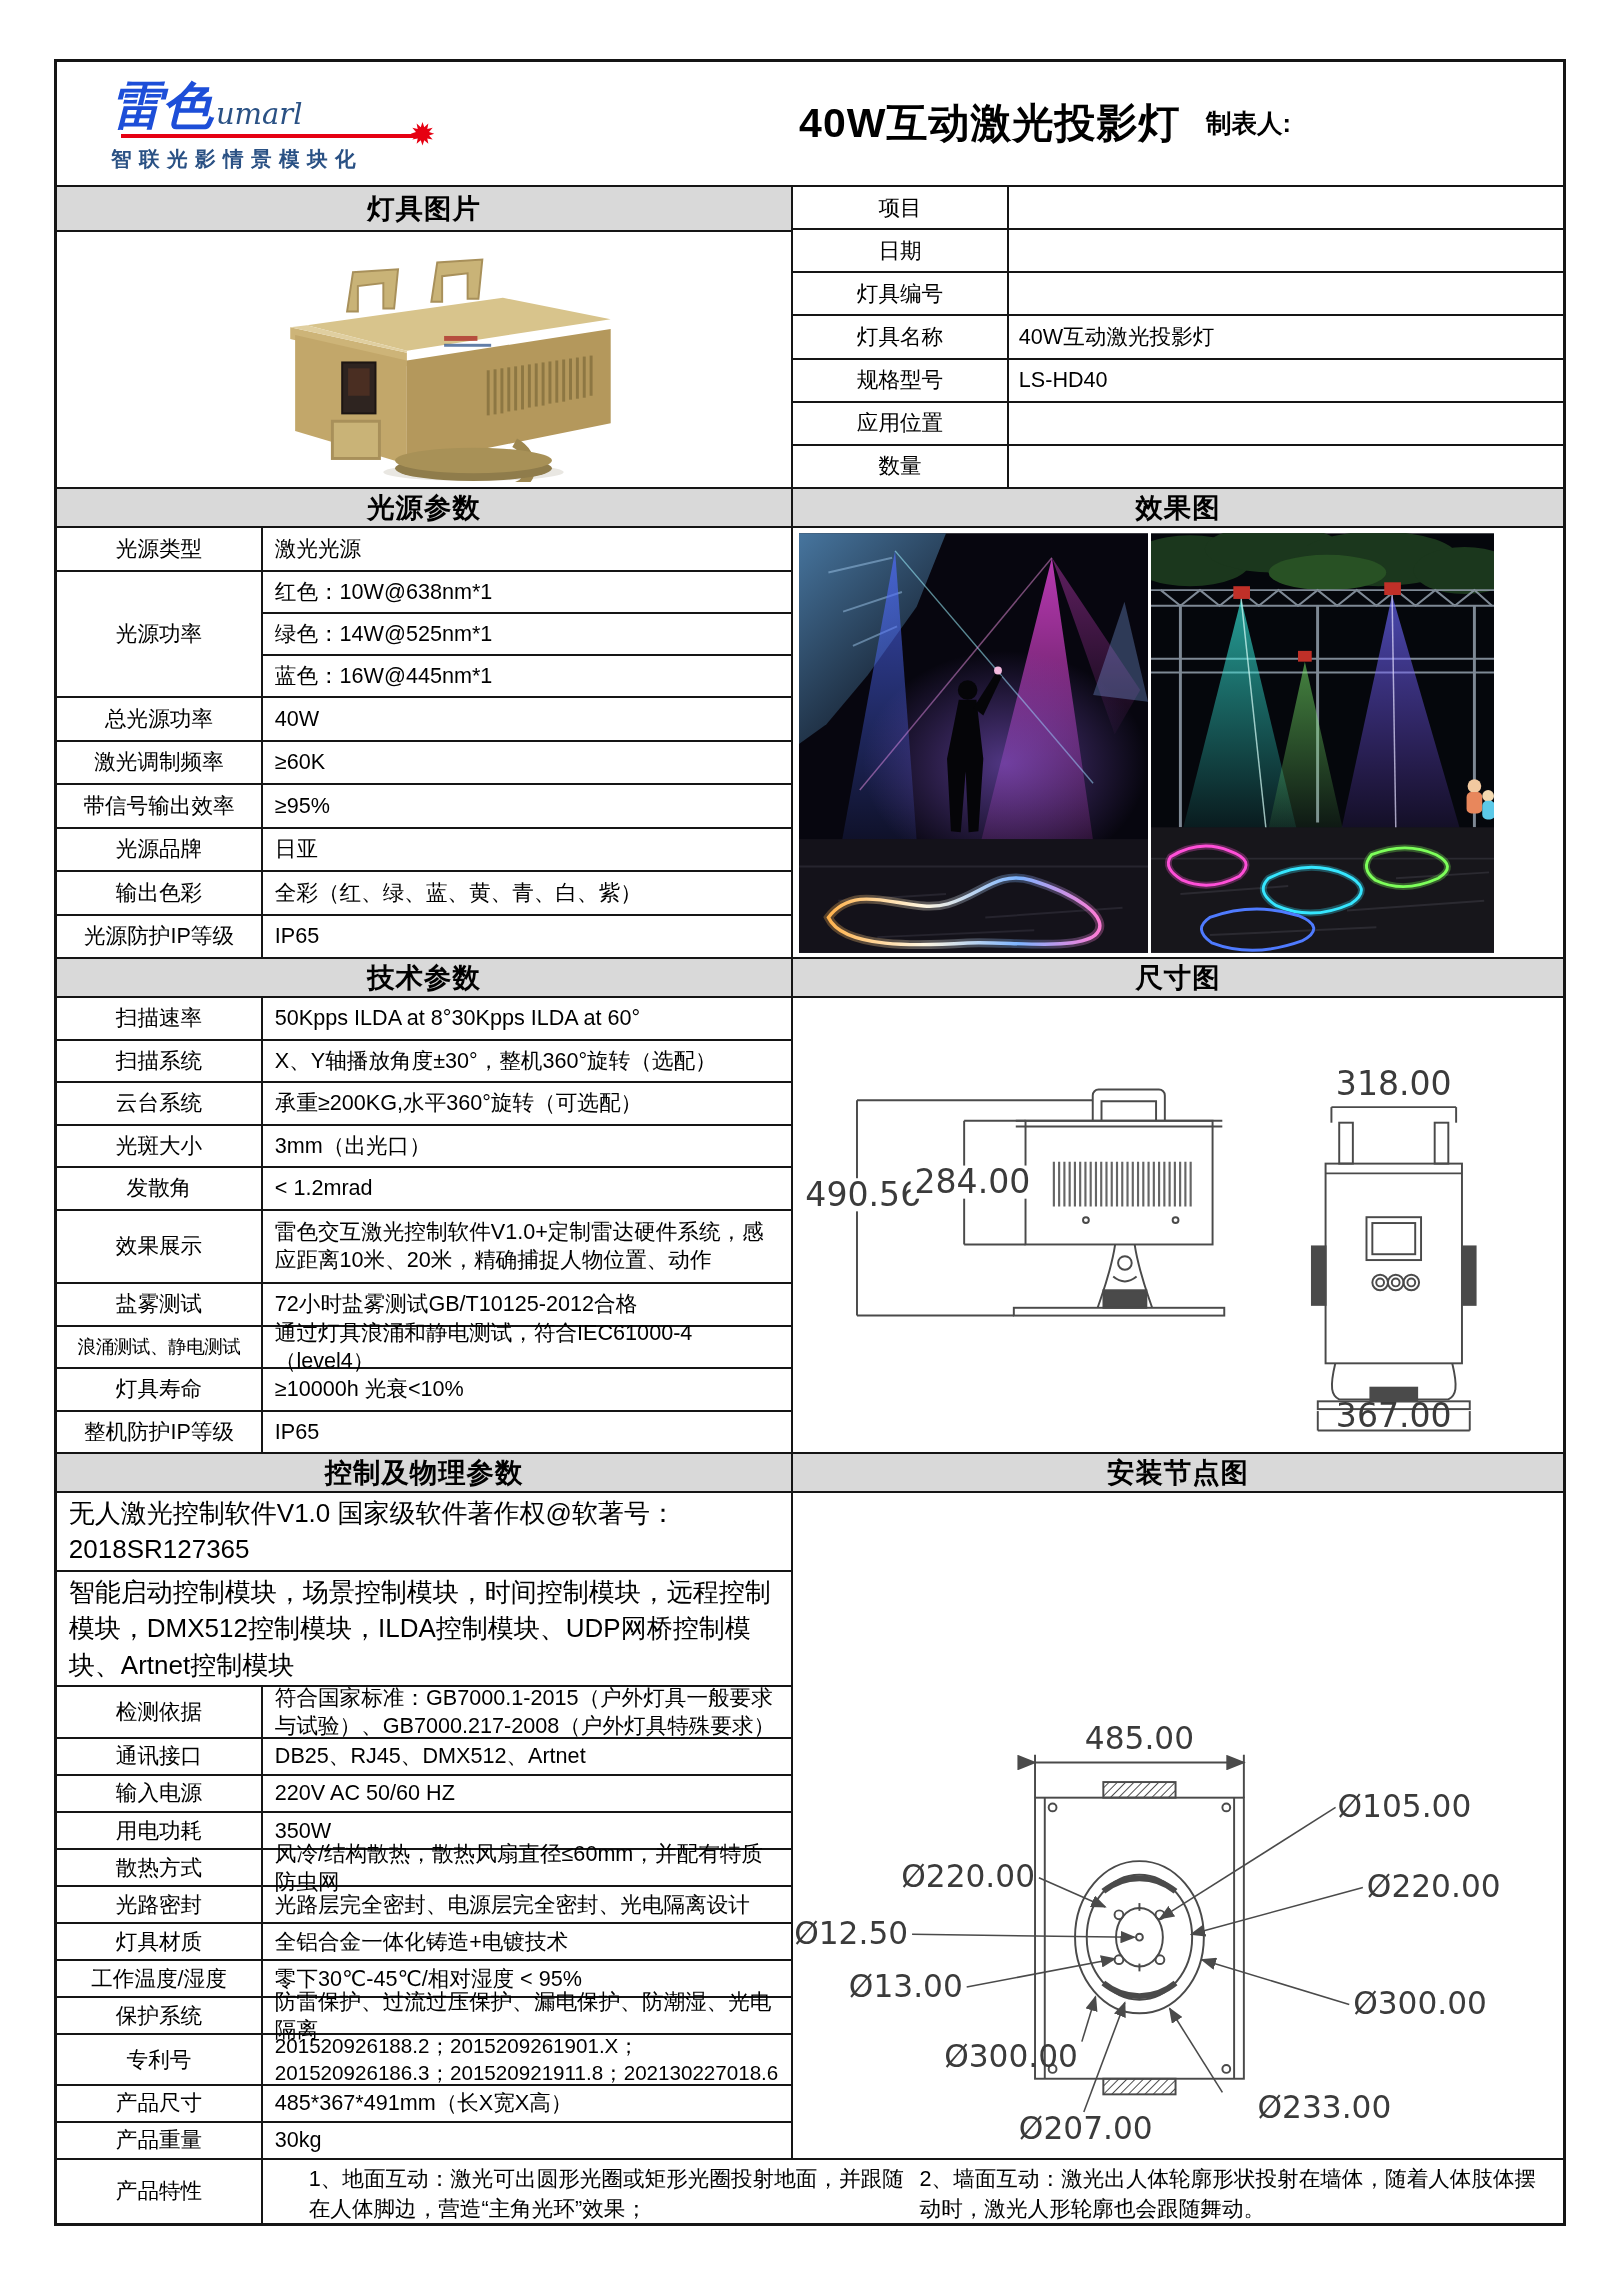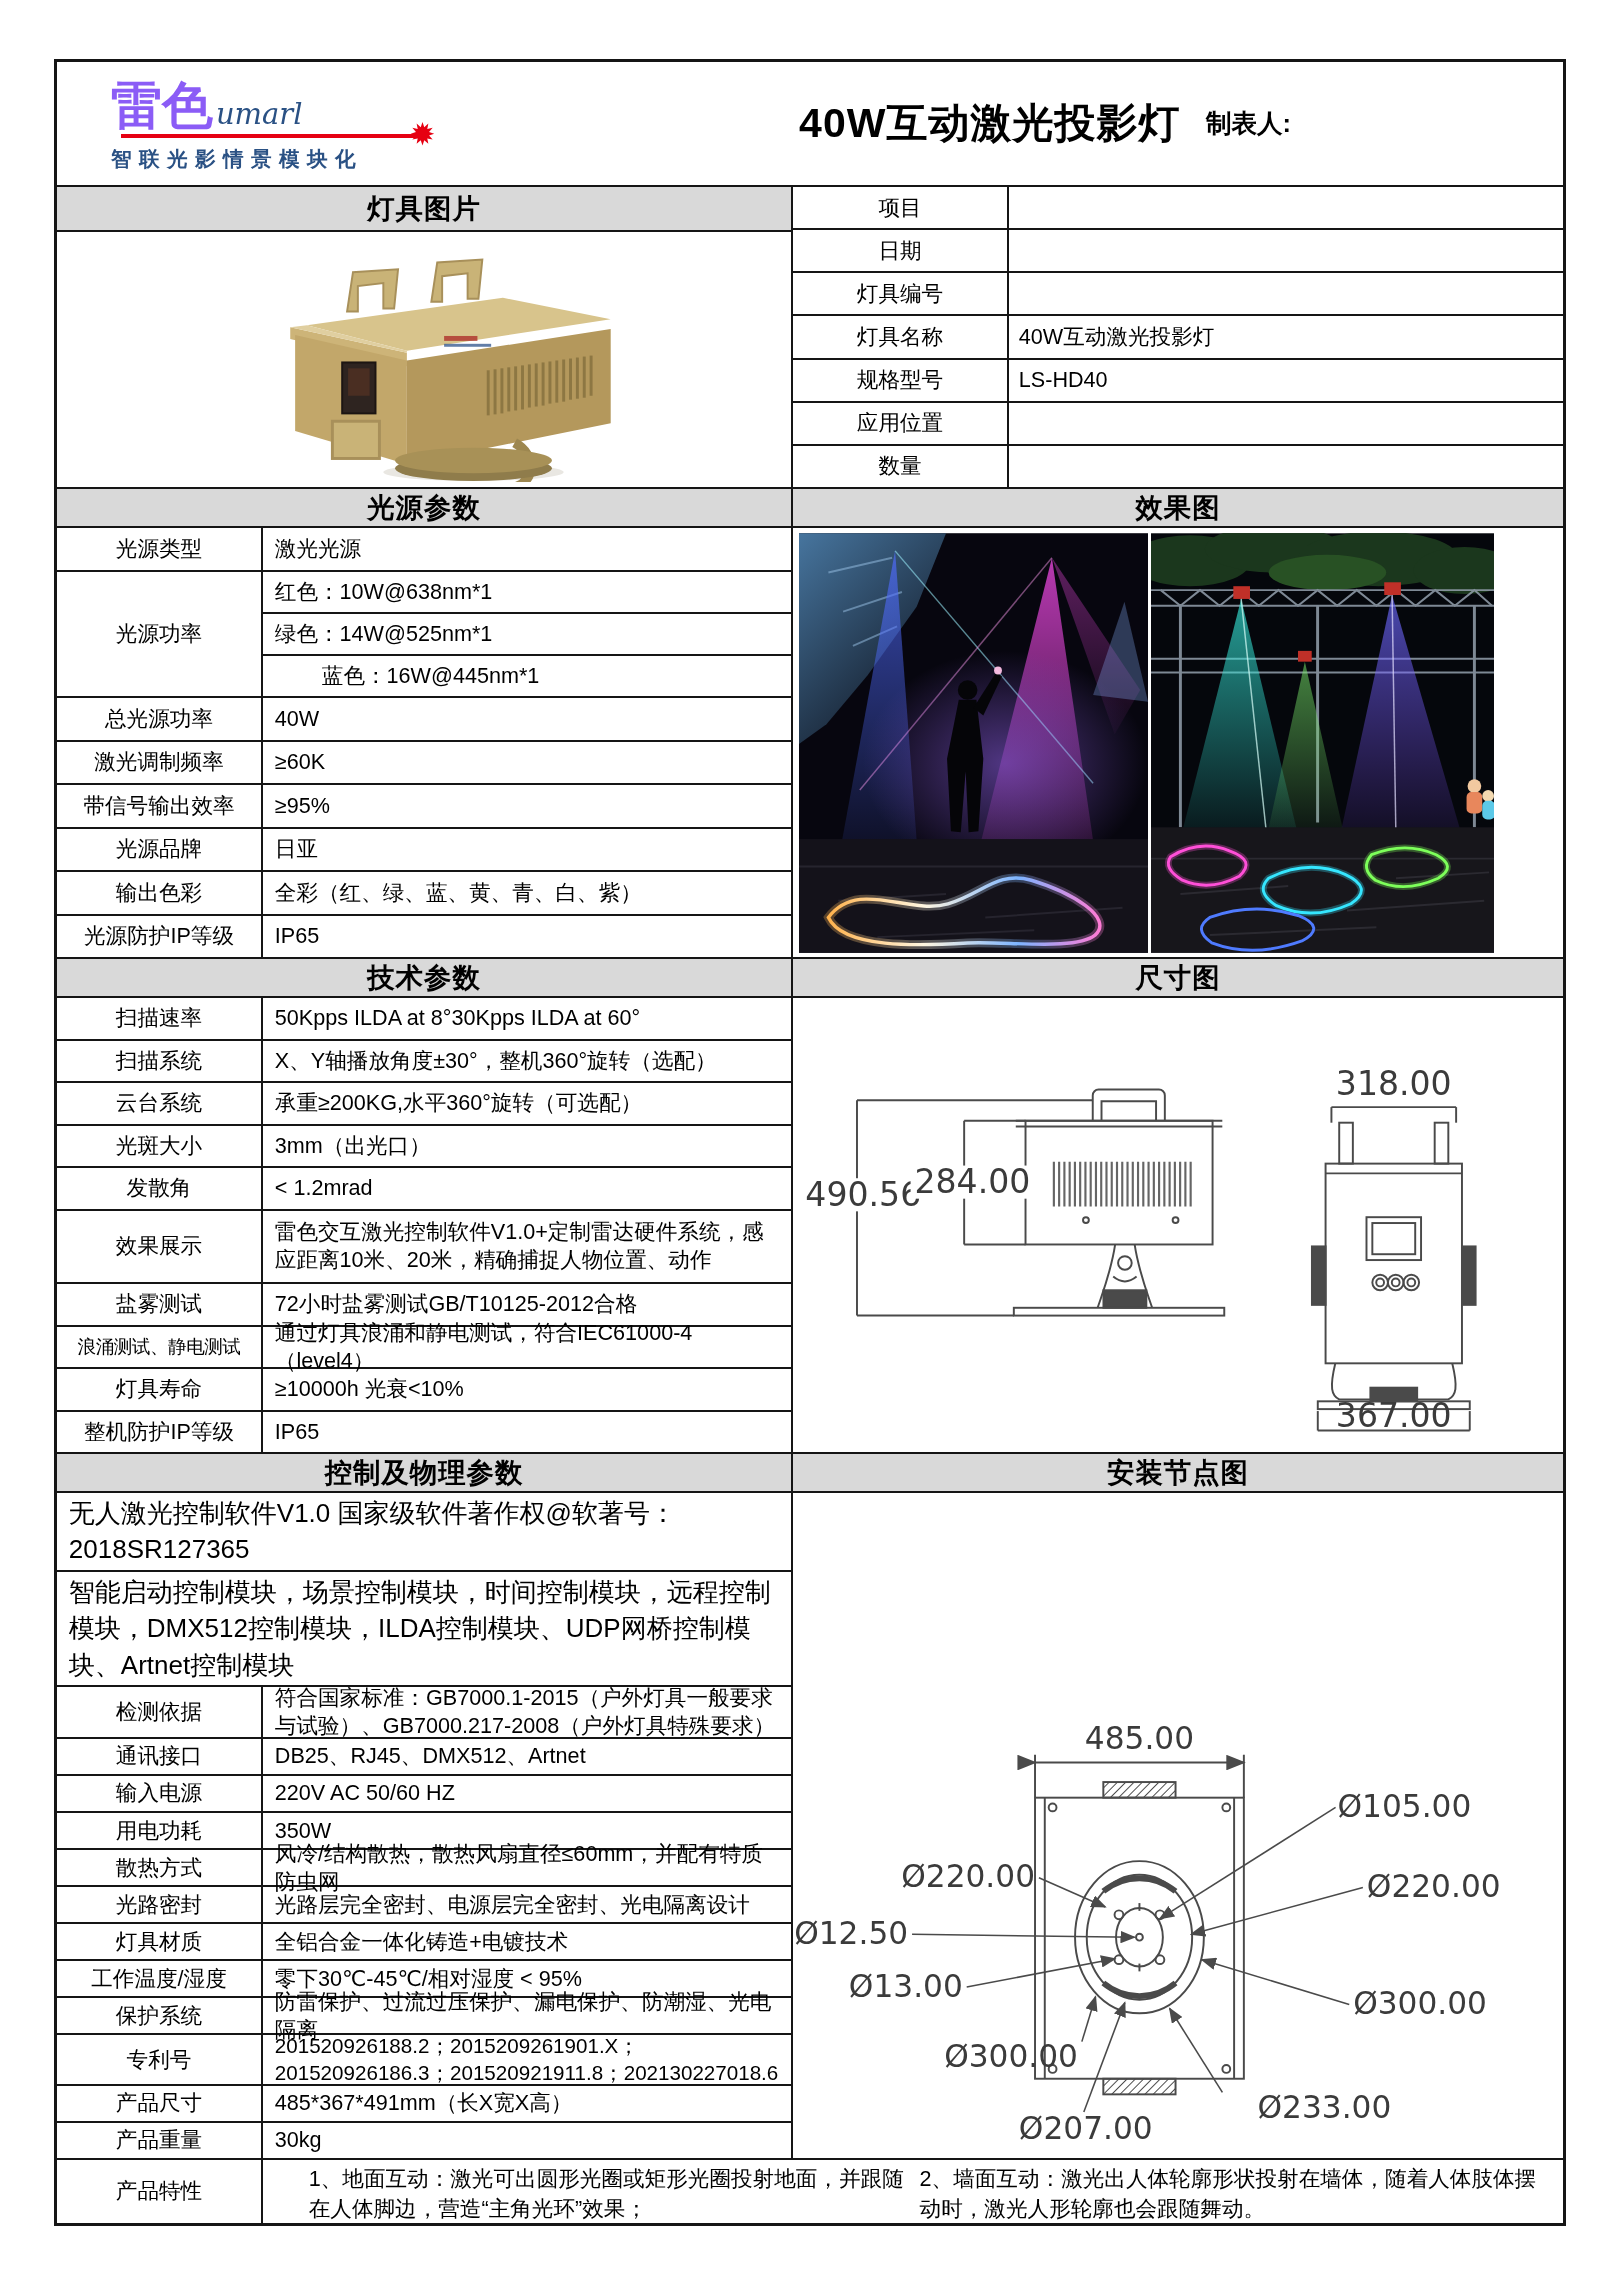--- a/index.html
+++ b/index.html
@@ -16,27 +16,27 @@
   .trow{display:flex;border-bottom:2px solid #151515;min-height:0;box-sizing:border-box;align-items:stretch;}
   .trow.last{border-bottom:none;border-radius:18px;}
   .cell{display:flex;align-items:center;box-sizing:border-box;font-size:21.6px;line-height:1.3;min-width:0;}
   .lab{flex:0 0 206px;justify-content:center;text-align:center;border-right:2px solid #151515;padding:2px 3.9px;}
   .lab.tight{font-size:18.6px;letter-spacing:-0.5px;padding:7px 1px;}
   .val{flex:1 1 auto;padding:2px 11.8px;}
   .ilab{flex:0 0 216px;justify-content:center;text-align:center;border-right:2px solid #151515;padding:2px 3.9px;}
   .ival{flex:1 1 auto;padding:2px 9.8px;}
   .subcol{flex:1 1 auto;display:flex;flex-direction:column;min-width:0;}
   .subrow{flex:1 1 0;display:flex;align-items:center;border-bottom:2px solid #151515;padding:2px 11.8px;font-size:21.6px;box-sizing:border-box;}
-  .subrow.last{border-bottom:none;margin-left:47px;}
+  .subrow.last{border-bottom:none;}
   .freerow{border-bottom:2px solid #151515;display:flex;align-items:center;padding:2px 11.8px;font-size:26px;line-height:1.4;box-sizing:border-box;}
   
   .header-band{flex:0 0 123px;display:flex;align-items:center;position:relative;}
   .logo{width:402px;padding:5.9px 0 0 54px;box-sizing:border-box;}
   .logo-row{display:flex;align-items:flex-end;line-height:1;}
-  .logo-cn{font-family:"DejaVu Serif","Liberation Serif",serif;font-weight:bold;font-size:51px;color:#8b5cf6;}
+  .logo-cn{font-family:"DejaVu Serif","Liberation Serif",serif;font-weight:bold;font-style:italic;font-size:51px;color:#1d4ed8;}
   .logo-latin{font-family:"DejaVu Serif","Liberation Serif",serif;font-style:italic;font-size:29px;color:#2a5184;margin-left:2.9px;padding-bottom:2px;}
   .logo-line{position:relative;height:4.9px;background:#e60012;width:299px;margin:2.9px 0 6.9px 9.8px;}
   .logo-star{position:absolute;right:-15.7px;top:-14.7px;color:#e60012;font-size:31px;line-height:1;}
   .logo-tagline{font-family:"DejaVu Serif","Liberation Serif",serif;color:#2a5184;font-weight:bold;font-size:20.6px;letter-spacing:7.4px;white-space:nowrap;}
   .title-wrap{position:absolute;left:470px;right:0;top:0;bottom:0;display:flex;align-items:center;justify-content:center;gap:25.5px;}
   .doc-title{font-size:41px;font-weight:bold;letter-spacing:1px;}
   .maker{font-size:25.5px;font-weight:bold;}
   
   .band-a{flex:0 0 302px;}
   .hdrband{flex:0 0 39px;}

